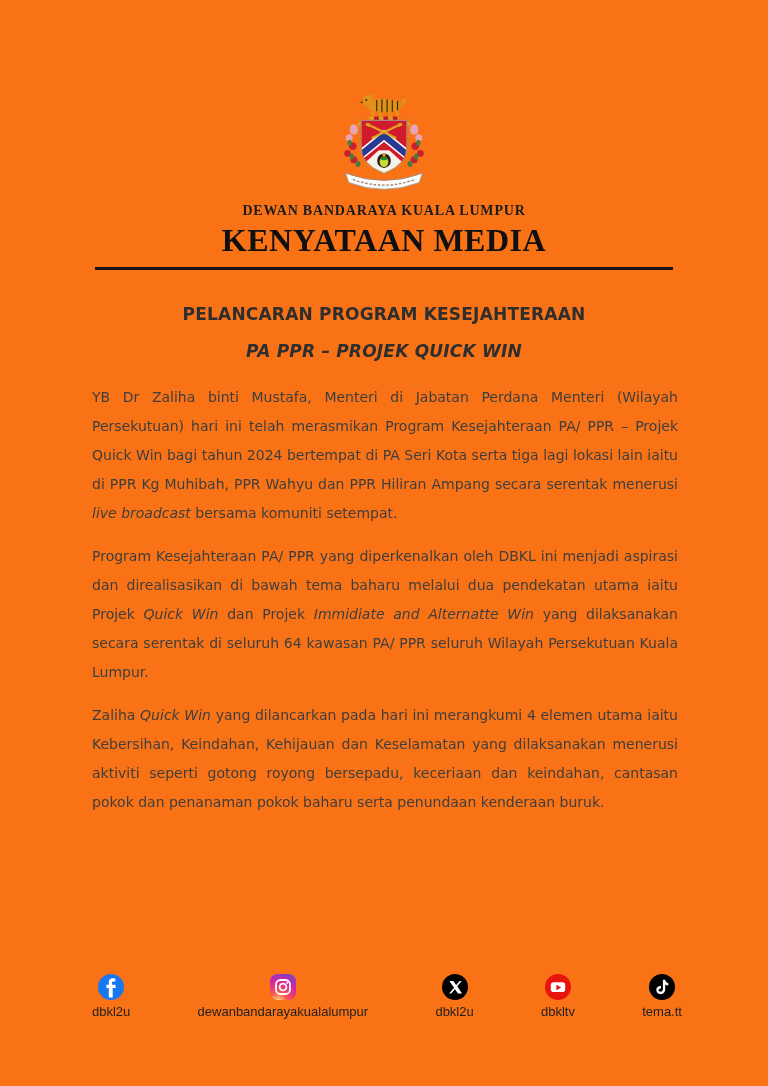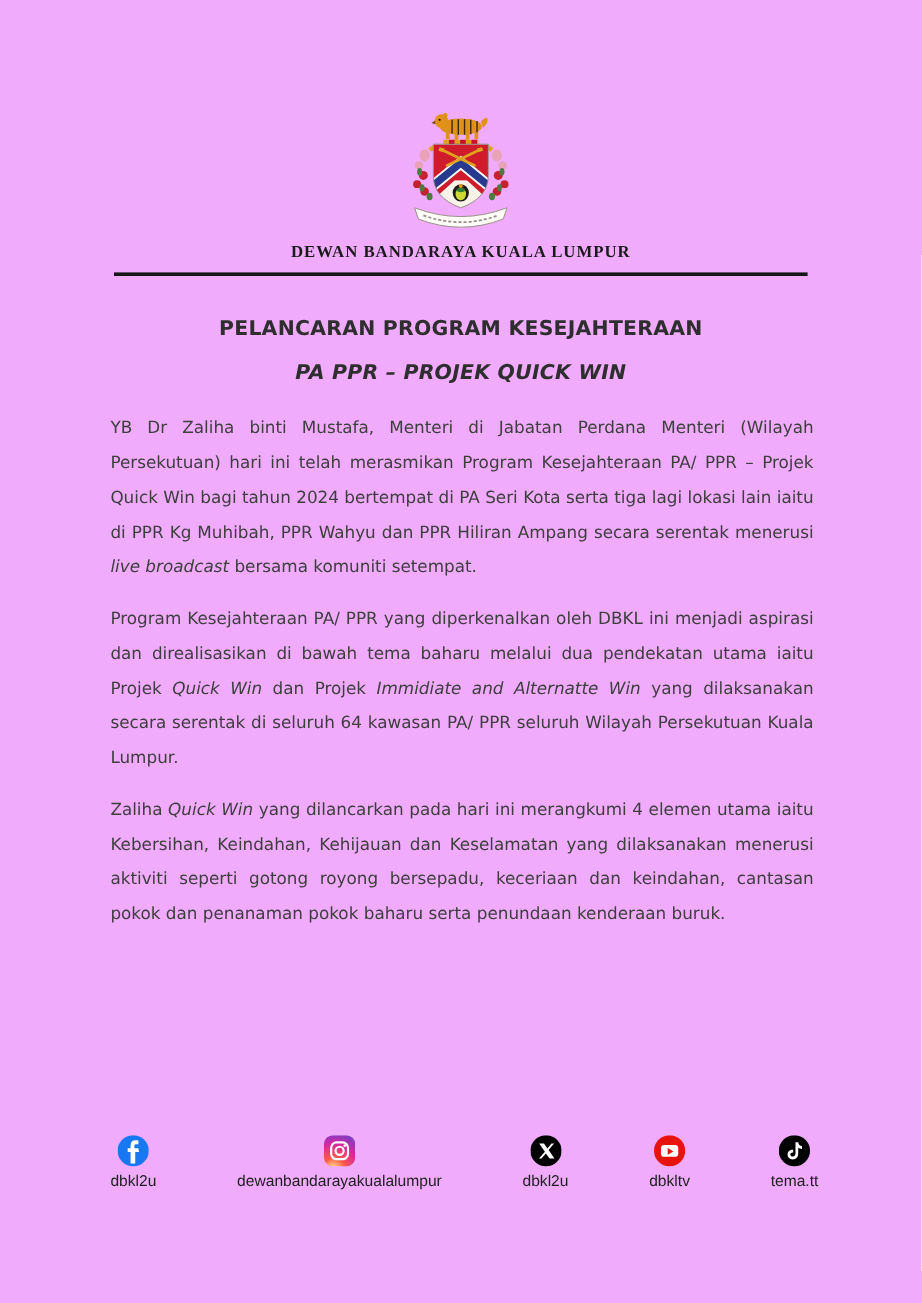--- a/index.html
+++ b/index.html
@@ -1,19 +1,19 @@
 <!DOCTYPE html>
 <html><head>
 <meta charset="utf-8">
 <style>
   html,body { margin:0; padding:0; background:#ffffff; }
   .page {
     position:relative;
     width:768px; height:1086px;
-    background:#f0abfc;
+    background:#f97316;
     font-family:"DejaVu Sans", sans-serif;
     overflow:hidden;
     margin:0 auto;
   }
   
   .header { text-align:center; padding-top:92px; }
   .crest { display:inline-block; }
   .org-name {
     font-family:"Liberation Serif", serif;
     font-weight:bold; font-size:14px; letter-spacing:0.8px;
@@ -35,21 +35,21 @@
   .body-text {
     margin:22px 90px 0 92px;
     text-align:justify;
     font-size:14px; line-height:29px;
     color:#3e3e3e;
   }
   .body-text p { margin:0 0 14px 0; }
   .it { font-style:italic; }
   
   .footer {
-    position:absolute; left:92px; right:86px; top:946px;
+    position:absolute; left:92px; right:86px; top:974px;
     display:flex; justify-content:space-between; align-items:flex-start;
   }
   .social-col { display:flex; flex-direction:column; align-items:center; gap:4px; }
   .social-label {
     font-family:"Liberation Sans", sans-serif;
     font-size:13px; color:#1f1f1f;
   }
 </style>
 </head>
 <body>
@@ -140,20 +140,21 @@
         <ellipse cx="75" cy="69" rx="2.4" ry="3" fill="#4a7c3f"></ellipse>
       </g>
 
       <g>
         <path d="M13 78 Q50 92 87 78 L84 87 Q50 100 16 87 Z" fill="#fdfcf9" stroke="#9a9288" stroke-width="0.8"></path>
         <path d="M20 84 Q50 95 80 84" stroke="#9a8f86" stroke-width="1.4" fill="none" stroke-dasharray="2.5 1.6"></path>
       </g>
     </svg>
 
     <div class="org-name">DEWAN BANDARAYA KUALA LUMPUR</div>
+    <div class="doc-type">KENYATAAN MEDIA</div>
     <div class="rule"></div>
   </div>
 
   <div class="title title-l1">PELANCARAN PROGRAM KESEJAHTERAAN</div>
   <div class="title title-l2">PA PPR – PROJEK QUICK WIN</div>
 
   <div class="body-text">
       <p><span>YB Dr Zaliha binti Mustafa, Menteri di Jabatan Perdana Menteri (Wilayah Persekutuan) hari ini telah merasmikan Program Kesejahteraan PA/ PPR – Projek Quick Win bagi tahun 2024 bertempat di PA Seri Kota serta tiga lagi lokasi lain iaitu di PPR Kg Muhibah, PPR Wahyu dan PPR Hiliran Ampang secara serentak menerusi </span><span class="it">live broadcast</span><span> bersama komuniti setempat.</span></p>
       <p><span>Program Kesejahteraan PA/ PPR yang diperkenalkan oleh DBKL ini menjadi aspirasi dan direalisasikan di bawah tema baharu melalui dua pendekatan utama iaitu Projek </span><span class="it">Quick Win</span><span> dan Projek </span><span class="it">Immidiate and Alternatte Win</span><span> yang dilaksanakan secara serentak di seluruh 64 kawasan PA/ PPR seluruh Wilayah Persekutuan Kuala Lumpur.</span></p>
       <p><span>Zaliha </span><span class="it">Quick Win</span><span> yang dilancarkan pada hari ini merangkumi 4 elemen utama iaitu Kebersihan, Keindahan, Kehijauan dan Keselamatan yang dilaksanakan menerusi aktiviti seperti gotong royong bersepadu, keceriaan dan keindahan, cantasan pokok dan penanaman pokok baharu serta penundaan kenderaan buruk.</span></p>

